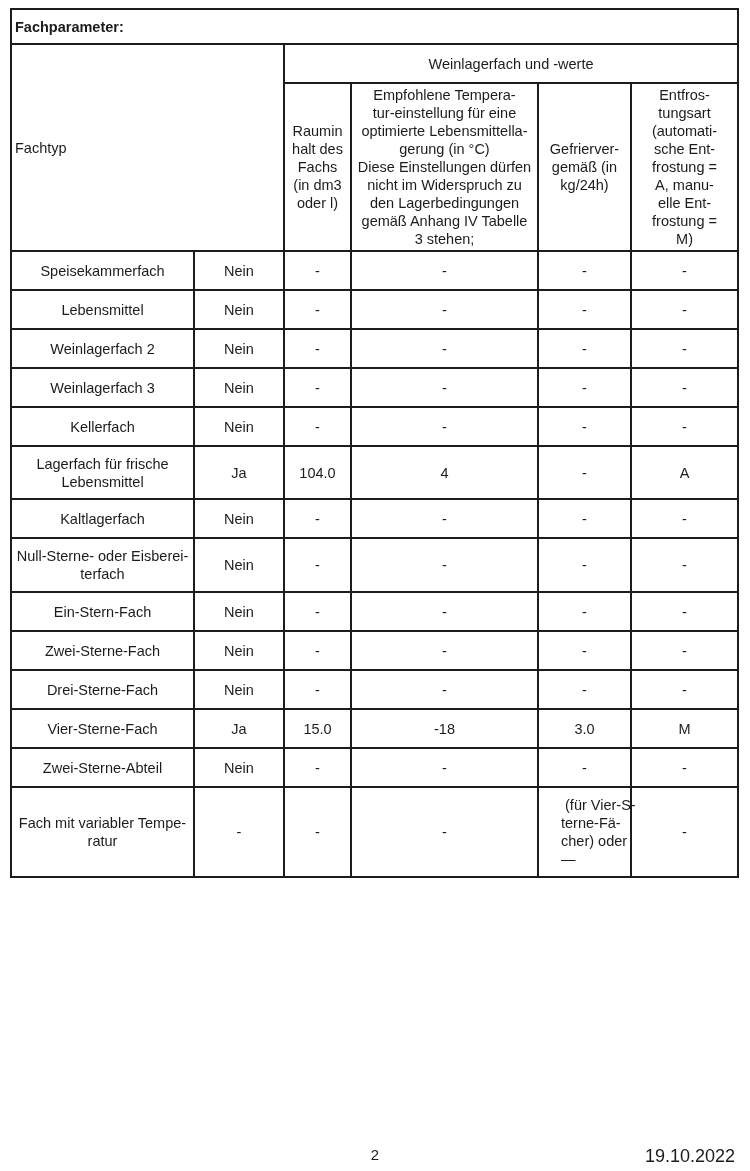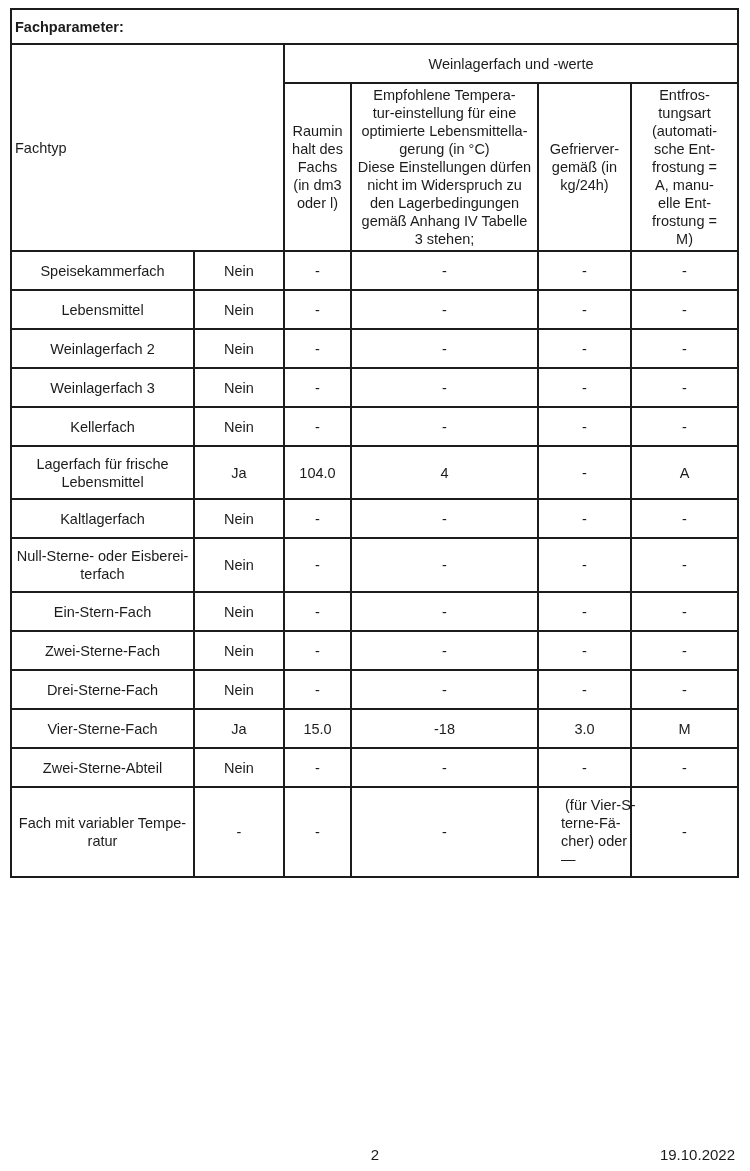--- a/index.html
+++ b/index.html
@@ -62,21 +62,21 @@
     top: 1146px;
     left: 0;
     width: 750px;
     text-align: center;
     font-size: 15px;
   }
   .footer-date {
     position: absolute;
     top: 1146px;
     right: 15px;
-    font-size: 15px;
+    font-size: 18px;
   }
 </style>
 </head>
 <body>
 
 <div class="sheet">
 
   <table class="fach">
     <colgroup>
       <col style="width:183px">

